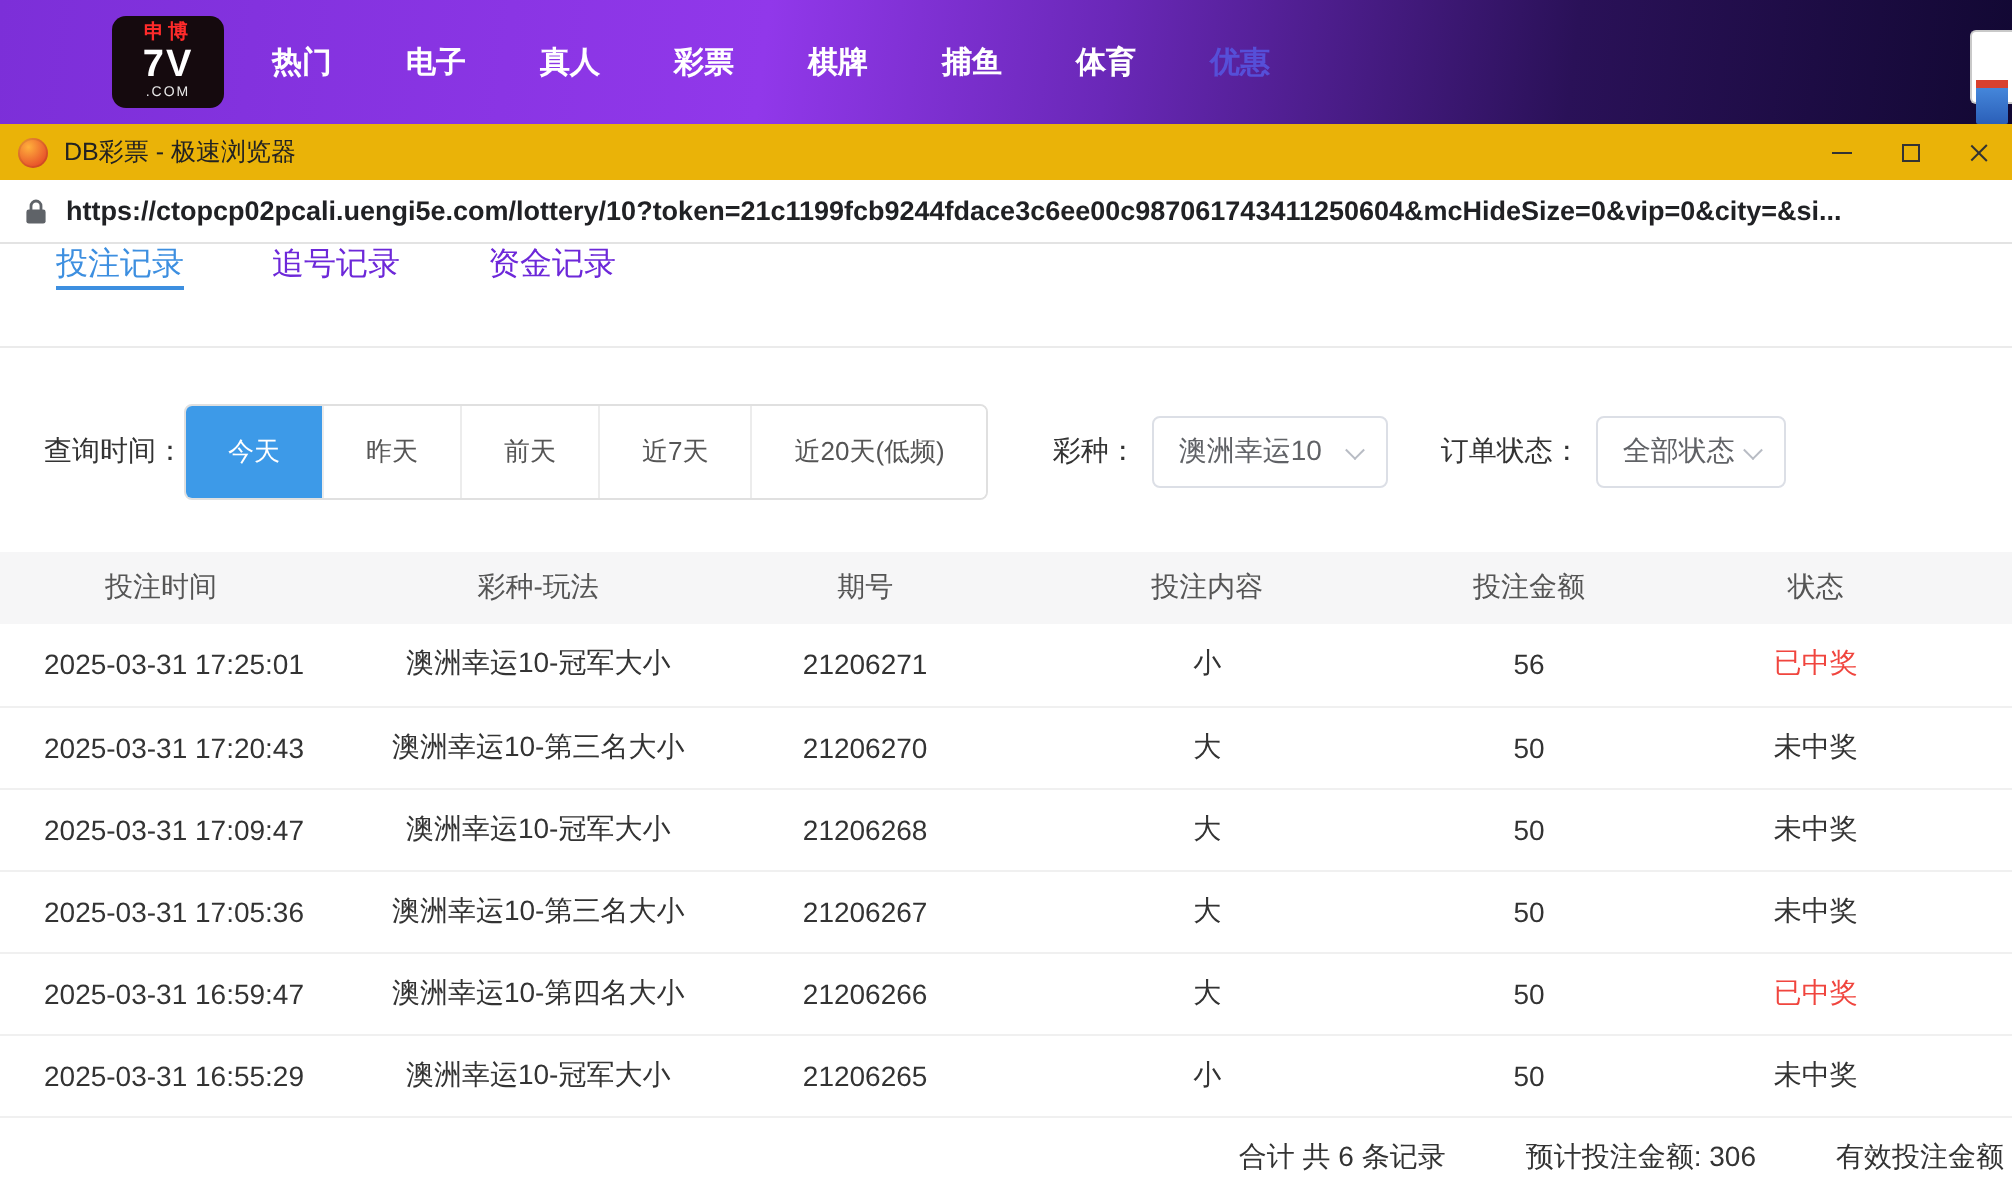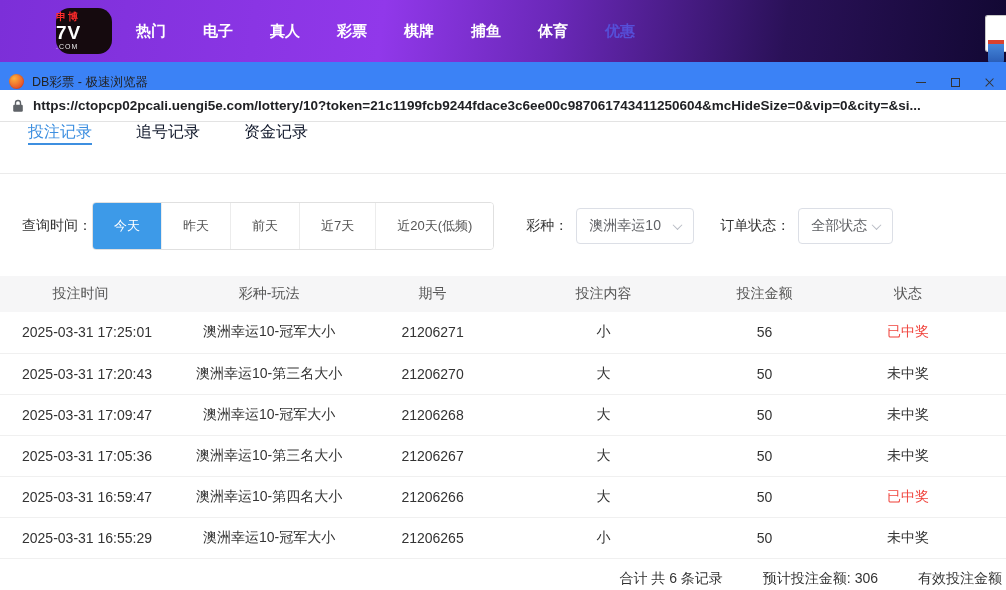--- a/index.html
+++ b/index.html
@@ -2,35 +2,35 @@
 <html><head>
 <meta charset="utf-8">
 <style>
   * { margin:0; padding:0; box-sizing:border-box; }
   html,body { width:1006px; height:590px; overflow:hidden; background:#fff;
     font-family:"Liberation Sans","DejaVu Sans",sans-serif; }
 
   
   .site-nav { position:relative; height:62px; display:flex; align-items:center;
     background:linear-gradient(97deg,#7c2fd8 0%,#9138ea 38%,#6a28b8 55%,#2a1158 78%,#120833 100%); }
-  .logo { margin-left:56px; width:56px; height:46px; background:#150a0e; border-radius:14px;
-    display:flex; flex-direction:column; justify-content:center; line-height:1.05; cursor:pointer; }
+  .logo { margin-left:56px; width:56px; height:46px; background:#150a0e; border-radius:7px;
+    display:flex; flex-direction:column; align-items:center; justify-content:center; line-height:1.05; cursor:pointer; }
   .logo-top { color:#ff2b2b; font-size:10px; font-weight:bold; letter-spacing:2px; }
   .logo-main { color:#fff; font-size:19px; font-weight:bold; letter-spacing:1px; }
   .logo-suffix { color:#e9e9e9; font-size:7px; letter-spacing:1px; }
   .nav-items { display:flex; gap:37px; margin-left:24px; }
   .nav-item { color:#fff; font-size:15px; font-weight:bold; cursor:pointer; white-space:nowrap; }
   .nav-item.highlight { color:#564fd8; }
   .mini-window { position:absolute; right:0; top:15px; width:21px; height:37px;
     background:#fff; border:1px solid #c9c9c9; border-right:none; border-radius:3px 0 0 3px; cursor:pointer; }
   .mini-inner { margin:3px 2px 0 2px; height:22px; background:linear-gradient(180deg,#4a8fe2,#2b5fb8); border-radius:1px; }
   .mini-inner::after { content:""; display:block; margin-top:24px; height:4px; background:#d8412f; }
 
   
-  .title-bar { height:28px; background:#3b82f6; display:flex; padding:12px 0 0 9px; }
+  .title-bar { height:28px; background:#eab308; display:flex; align-items:center; padding:0 0 0 9px; }
   .browser-icon { width:15px; height:15px; border-radius:50%; flex:0 0 15px;
     background:radial-gradient(circle at 35% 30%,#ffb03c,#e8542a 70%,#c63a1e); box-shadow:inset 0 0 0 1px rgba(0,0,0,.08); }
   .title-text { font-size:12.5px; color:#222; margin-left:8px; white-space:nowrap; }
   .win-controls { margin-left:auto; display:flex; height:100%; }
   .win-btn { width:34px; height:100%; display:flex; align-items:center; justify-content:center; cursor:pointer; }
   .glyph-min { width:10px; height:1px; background:#333; display:block; }
   .glyph-max { width:9px; height:9px; border:1px solid #333; display:block; }
   .glyph-close { position:relative; width:11px; height:11px; display:block; }
   .glyph-close::before,.glyph-close::after { content:""; position:absolute; left:5px; top:0;
     width:1.3px; height:11px; background:#333; }
@@ -39,21 +39,21 @@
 
   
   .address-bar { height:32px; background:#fff; border-bottom:1px solid #e3e3e3;
     display:flex; align-items:center; padding:0 12px; gap:9px; }
   .lock-icon { display:flex; align-items:center; cursor:pointer; }
   .url-text { flex:1; font-size:13.5px; color:#202124; white-space:nowrap; overflow:hidden; cursor:text;font-weight:bold; }
 
   
   .tab-bar { height:52px; display:flex; align-items:flex-start; gap:44px; padding:0 0 0 28px;
     border-bottom:1px solid #ebebeb; }
-  .tab { display:flex; align-items:center; font-size:16px; color:#0f172a;
+  .tab { display:flex; align-items:center; font-size:16px; color:#6d28d9;
     border-bottom:2px solid transparent; cursor:pointer; white-space:nowrap; }
   .tab.active { color:#3d8fe0; border-bottom-color:#3d8fe0; }
 
   
   .filter-bar { display:flex; align-items:center; margin:28px 0 0 22px; font-size:14px; color:#333; }
   .filter-label { white-space:nowrap; }
   .ml32 { margin-left:32px; } .ml26 { margin-left:26px; }
   .time-group { display:flex; border:1px solid #e0e0e0; border-radius:4px; overflow:hidden; }
   .time-btn { padding:0 21px; height:46px; display:flex; align-items:center; font-size:13px;
     color:#555; background:#fff; border-left:1px solid #ececec; cursor:pointer; white-space:nowrap; }

